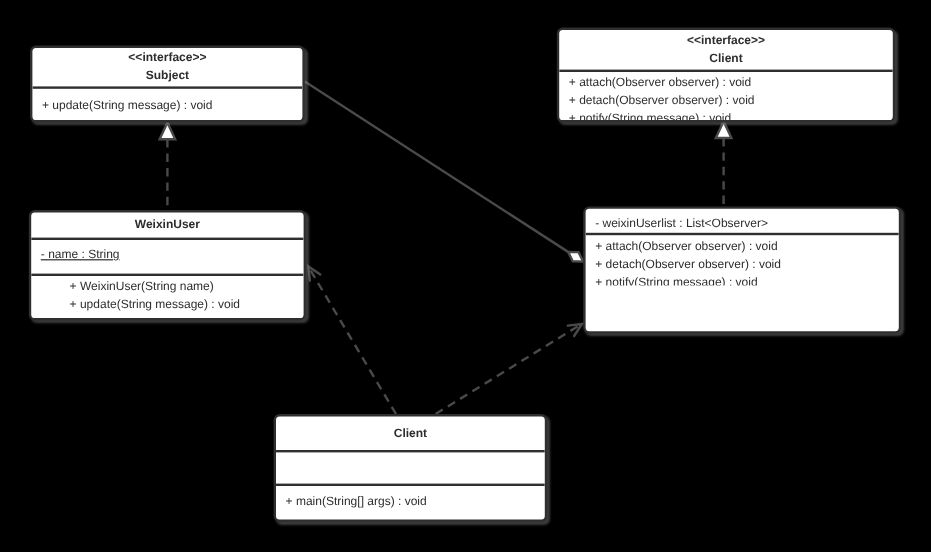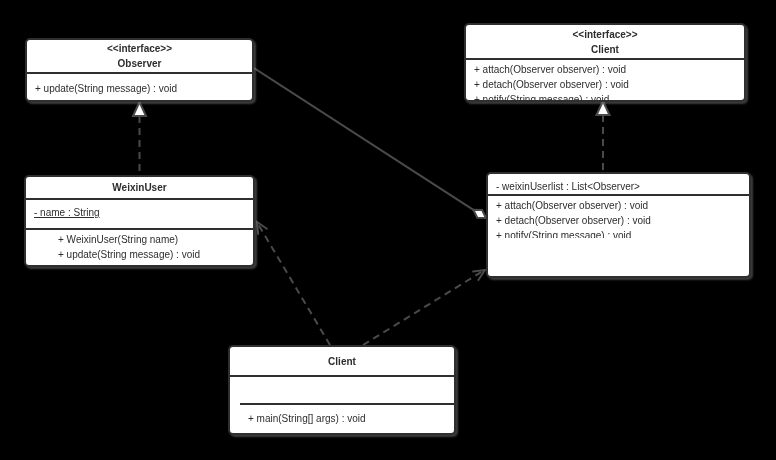--- a/index.html
+++ b/index.html
@@ -111,21 +111,21 @@
 
     <g>
       <line class="conn-line conn-dashed" x1="363" y1="345" x2="483" y2="271"></line>
       <polyline class="head-open" points="473.1,271.4 485,270 478.4,280"></polyline>
     </g>
   </svg>
 
   <div class="uml-class" style="left:25px; top:38px; width:229px; height:64px;">
     <div class="compartment title" style="height:32px;">
       <div>&lt;&lt;interface&gt;&gt;</div>
-      <div>Observer</div>
+      <div>Subject</div>
     </div>
     <div class="compartment members vcenter" style="height:30px;">
       <div class="member">+ update(String message) : void</div>
     </div>
   </div>
 
   <div class="uml-class" style="left:464px; top:23px; width:282px; height:79px;">
     <div class="compartment title" style="height:33px;">
       <div>&lt;&lt;interface&gt;&gt;</div>
       <div>Client</div>
@@ -159,18 +159,18 @@
       <div class="member">+ detach(Observer observer) : void</div>
       <div class="member">+ notify(String message) : void</div>
     </div>
   </div>
 
   <div class="uml-class" style="left:228px; top:345px; width:228px; height:90px;">
     <div class="compartment title" style="height:28px;">
       <div>Client</div>
     </div>
     <div class="compartment members" style="height:28px;"></div>
-    <div class="compartment members vcenter" style="height:28px;margin-left:10px;">
+    <div class="compartment members vcenter" style="height:28px;">
       <div class="member">+ main(String[] args) : void</div>
     </div>
   </div>
 
 </div>
 
 </body></html>

